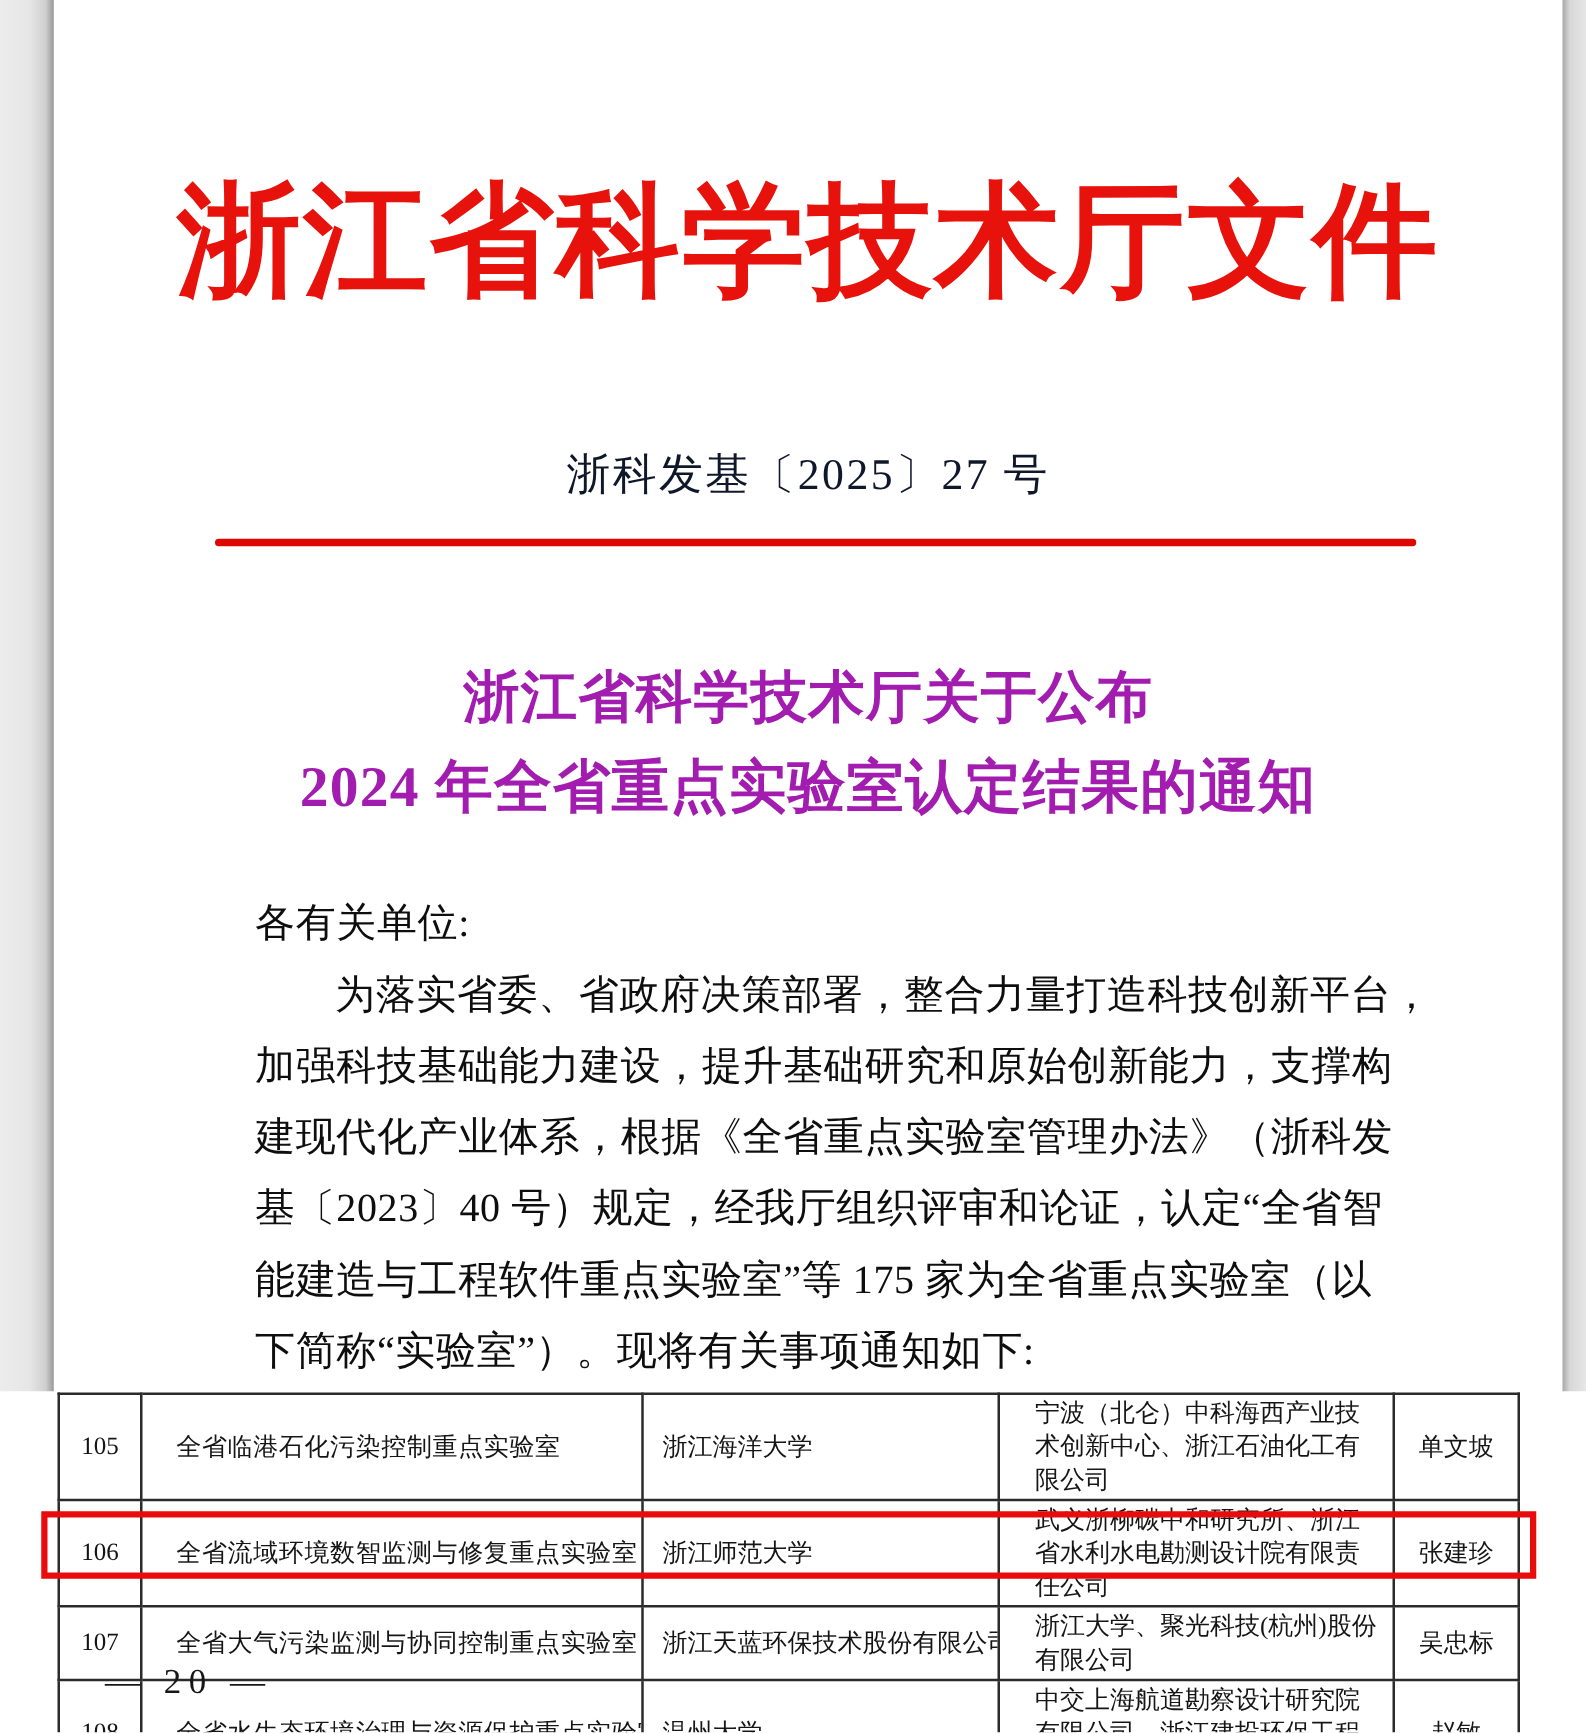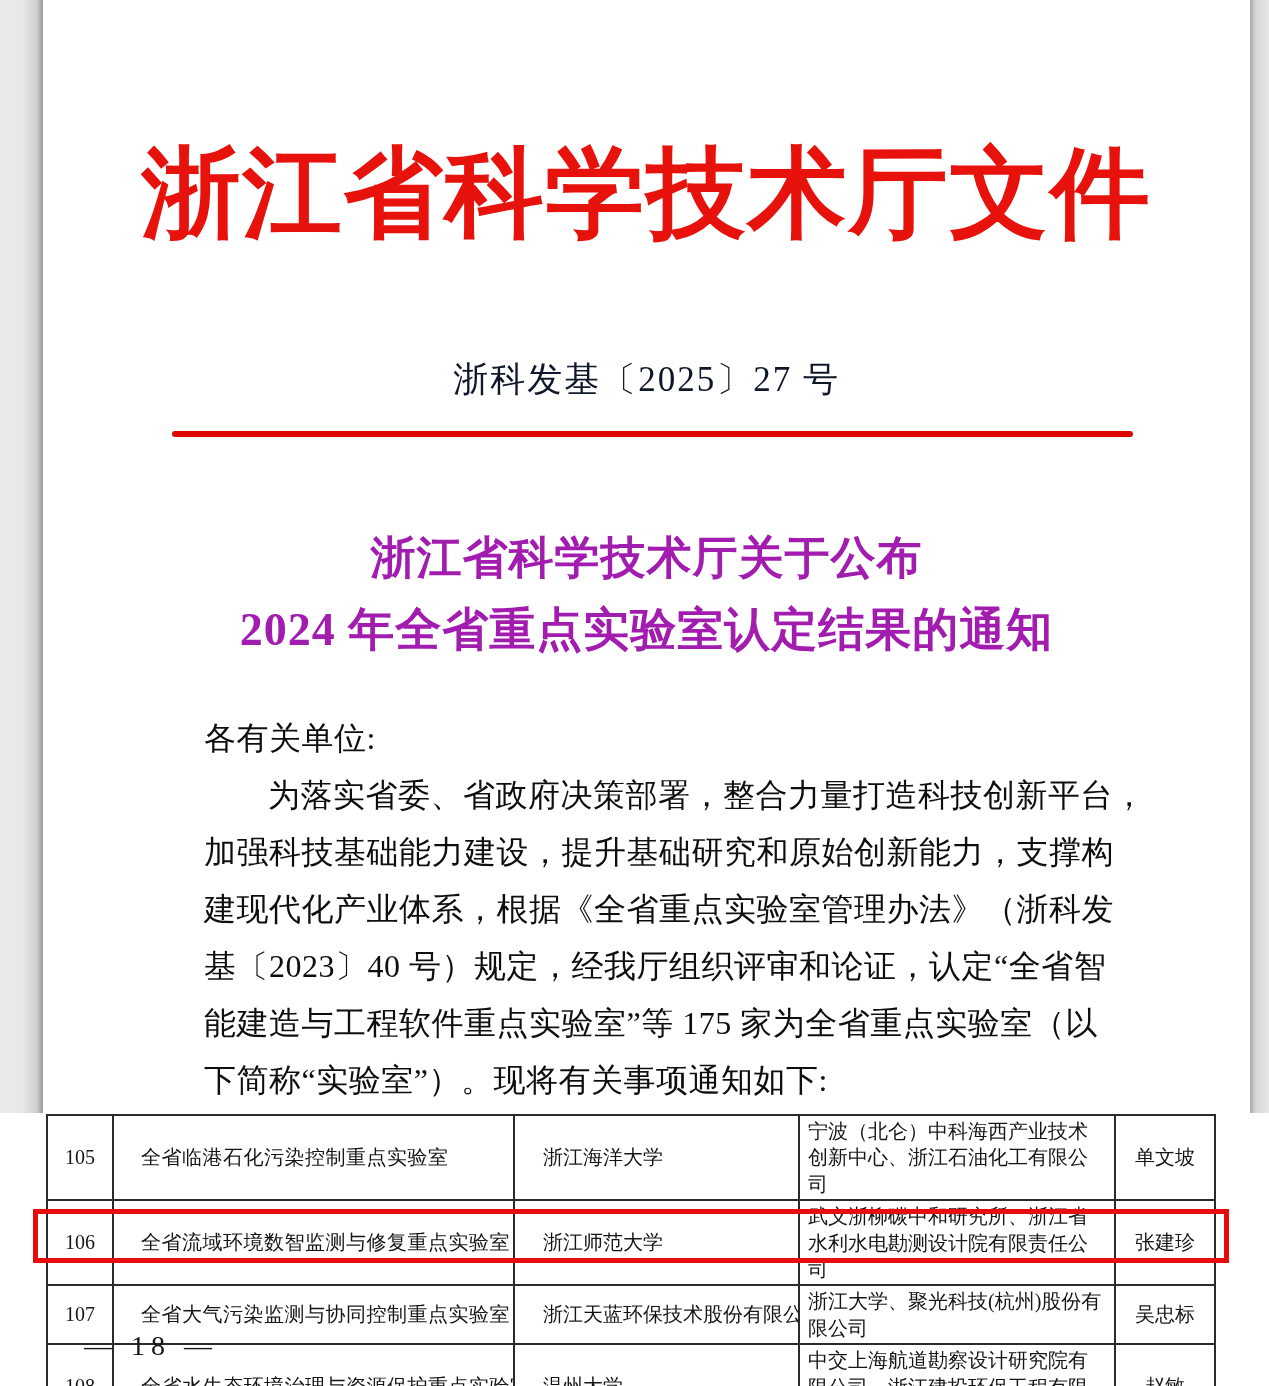--- a/index.html
+++ b/index.html
@@ -49,22 +49,22 @@
   .body-line.indent { text-indent:64px; }
   
   .lab-table-wrap { position:absolute; left:46px; top:1114px; }
   table.lab-table { border-collapse:collapse; table-layout:fixed; width:1168px; }
   table.lab-table td {
     border:2px solid #2b2b2b; font-size:20px; color:#151515;
     vertical-align:middle; overflow:hidden;
   }
   td.c-no   { text-align:center; font-size:21px; font-family:Liberation Serif, serif; }
   td.c-lab  { padding-left:27px; letter-spacing:0.5px; white-space:nowrap; }
-  td.c-inst { padding-left:28px; white-space:nowrap; }
-  td.c-part { padding:2px 8px 2px 8px; font-size:19px; line-height:1.32; }
+  td.c-inst { padding-left:15px; white-space:nowrap; }
+  td.c-part { padding:2px 8px 2px 28px; font-size:19px; line-height:1.32; }
   td.c-dir  { text-align:center; }
   
   .highlight-box {
     position:absolute; left:33px; top:1209px; width:1196px; height:54px;
     border:5px solid var(--highlight-red,#e80c0c); background:transparent;
     pointer-events:none;
   }
   .page-number {
     position:absolute; left:84px; top:1330px;
     font-size:28px; letter-spacing:6px; color:#161616; white-space:nowrap;
@@ -134,15 +134,15 @@
           <td class="c-inst">温州大学</td>
           <td class="c-part">中交上海航道勘察设计研究院有限公司、浙江建投环保工程有限公司</td>
           <td class="c-dir">赵敏</td>
         </tr>
       </tbody>
     </table>
   </div>
 
   <div class="highlight-box"></div>
 
-  <div class="page-number">— 18 —</div>
+  <div class="page-number">— 20 —</div>
 
 </div>
 
 </body></html>

